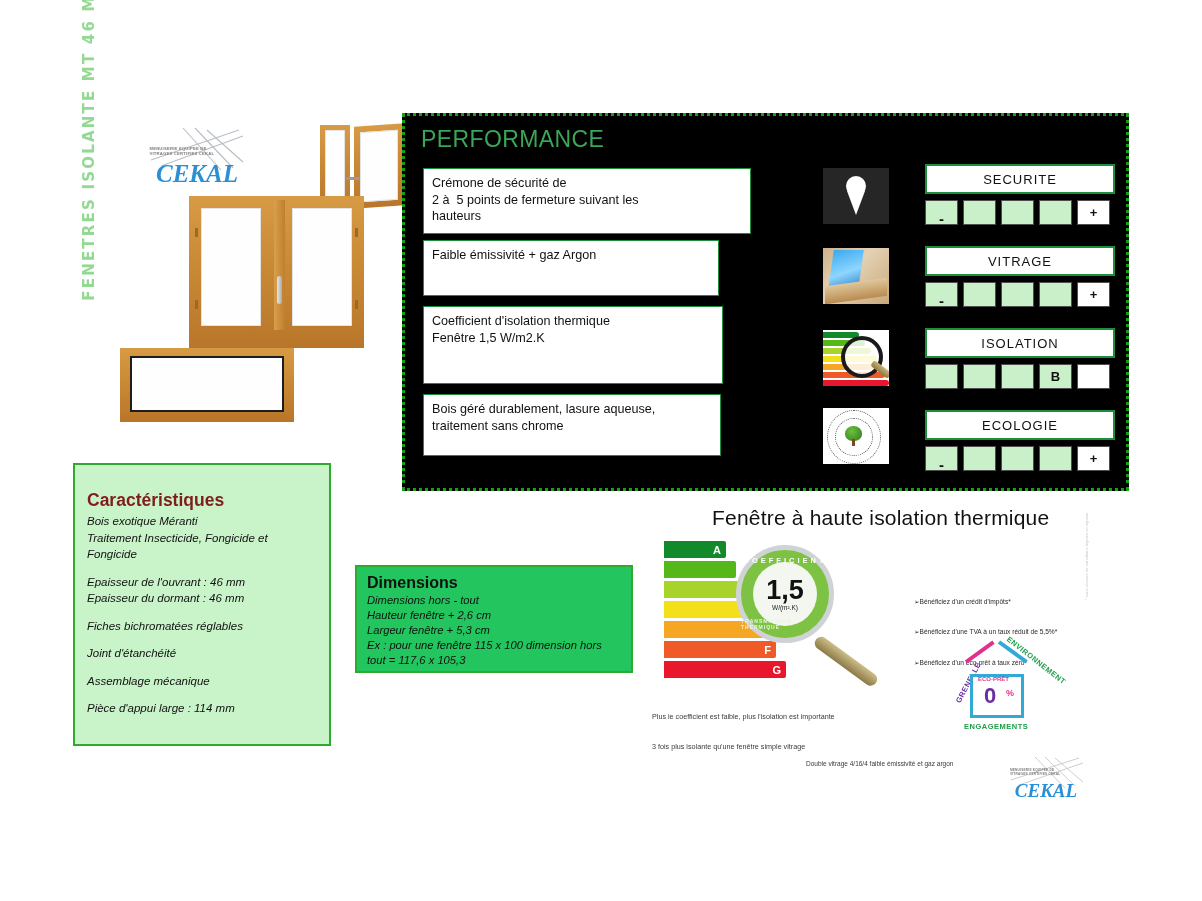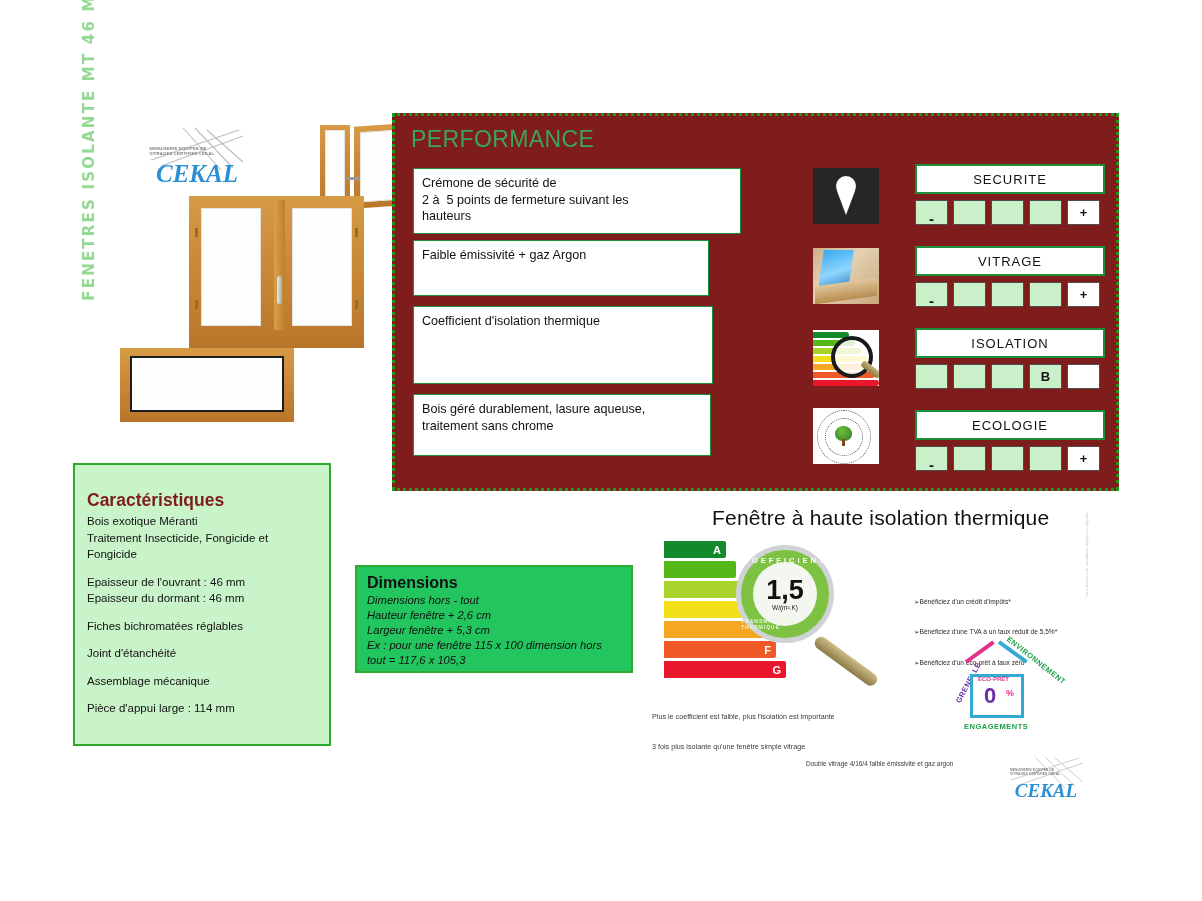--- a/index.html
+++ b/index.html
@@ -70,22 +70,22 @@
                     background:linear-gradient(90deg,#e8e8e8,#a9a9a9);border-radius:3px;}
   #win-main .hinge{position:absolute;width:3px;height:9px;background:#9b6a24;}
 
   
   #win-wide{left:120px;top:348px;width:174px;height:74px;}
   #win-wide .pane{position:absolute;left:10px;top:8px;right:10px;bottom:10px;
                   border:2px solid #1d1d1d;}
 
   
   #performance-panel{
-    position:absolute;left:392px;top:113px;width:727px;height:378px;
-    border:3px dotted #17a017;box-sizing:border-box;background:#7f1d1d;
+    position:absolute;left:402px;top:113px;width:727px;height:378px;
+    border:3px dotted #17a017;box-sizing:border-box;background:#000000;
   }
   #performance-title{
     position:absolute;left:16px;top:10px;font-size:23px;color:#3aa657;
     letter-spacing:.4px;font-family:"Liberation Sans",sans-serif;
   }
   .feature-box{
     position:absolute;left:18px;border:1.6px solid #1c8f3a;box-sizing:border-box;
     background:#fff;padding:6px 8px 4px 8px;
     font-size:12.6px;line-height:16.5px;color:#111;
   }
@@ -152,21 +152,21 @@
   #caracteristiques{
     position:absolute;left:73px;top:463px;width:258px;height:283px;
     border:2px solid #2faa2f;box-sizing:border-box;background:#c9f3c9;
     padding:9px 12px;
   }
   #caracteristiques h2{
     margin:16px 0 2px 0;font-size:17.5px;font-weight:bold;color:#7f1d1d;
     font-family:"Liberation Sans",sans-serif;
   }
   #caracteristiques .line{
-    font-size:11.5px;line-height:16.5px;color:#111;white-space:pre;
+    font-style:italic;font-size:11.5px;line-height:16.5px;color:#111;white-space:pre;
   }
   #caracteristiques .gap{height:11px;}
 
   
   #dimensions{
     position:absolute;left:355px;top:565px;width:278px;height:108px;
     border:2px solid #2faa2f;box-sizing:border-box;background:#22c55e;
     padding:7px 10px;
   }
   #dimensions h2{margin:0 0 1px 0;font-size:16px;font-weight:bold;color:#111;}
@@ -299,20 +299,21 @@
     <div class="feature-box" id="feat-0">
       <div>Crémone de sécurité de</div>
       <div>2 à  5 points de fermeture suivant les</div>
       <div>hauteurs</div>
     </div>
     <div class="feature-box" id="feat-1">
       <div>Faible émissivité + gaz Argon</div>
     </div>
     <div class="feature-box" id="feat-2">
       <div>Coefficient d'isolation thermique</div>
+      <div>Fenêtre 1,5 W/m2.K</div>
     </div>
     <div class="feature-box" id="feat-3">
       <div>Bois géré durablement, lasure aqueuse,</div>
       <div>traitement sans chrome</div>
     </div>
 
     <div class="rating-thumb" id="thumb-0">
       <div class="keyhole"></div>
     </div>
     <div class="rating-thumb" id="thumb-1">

